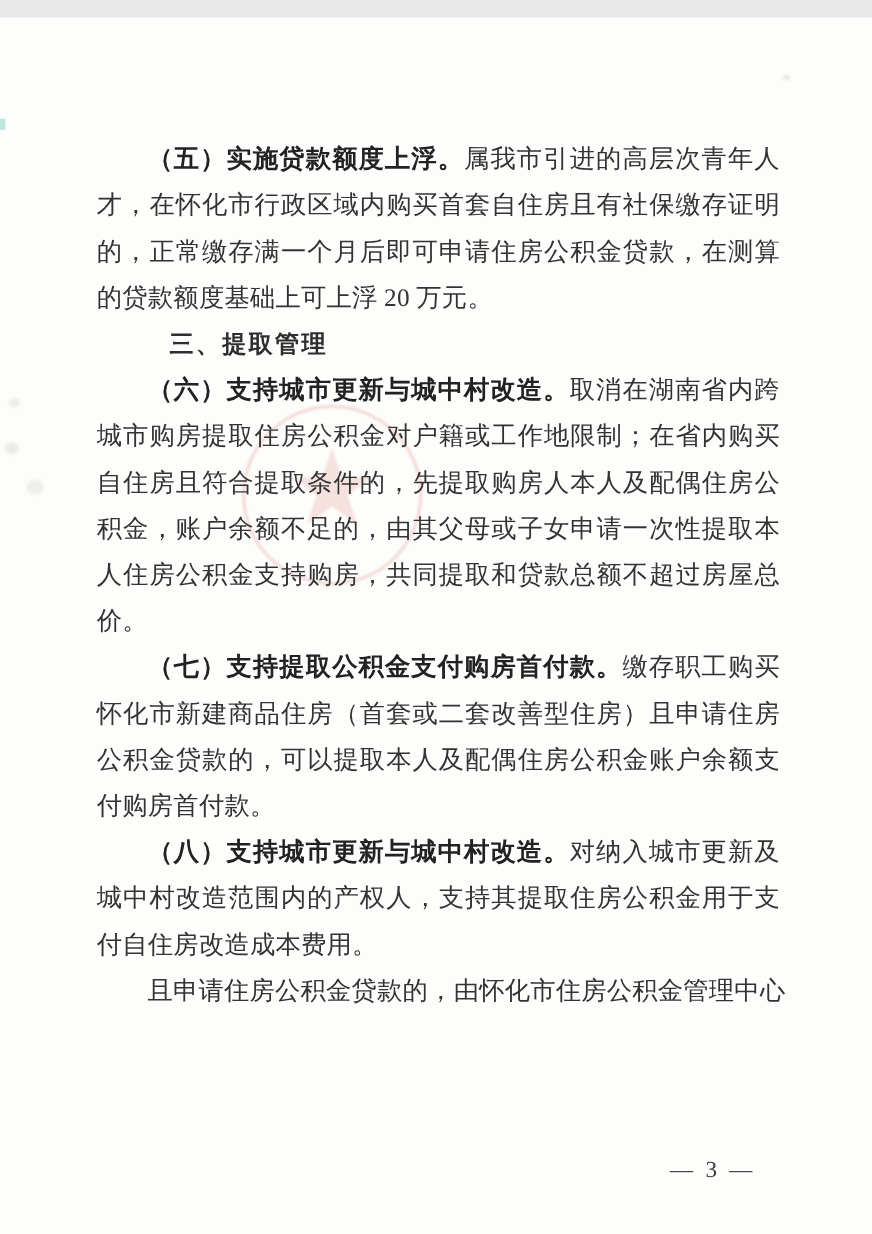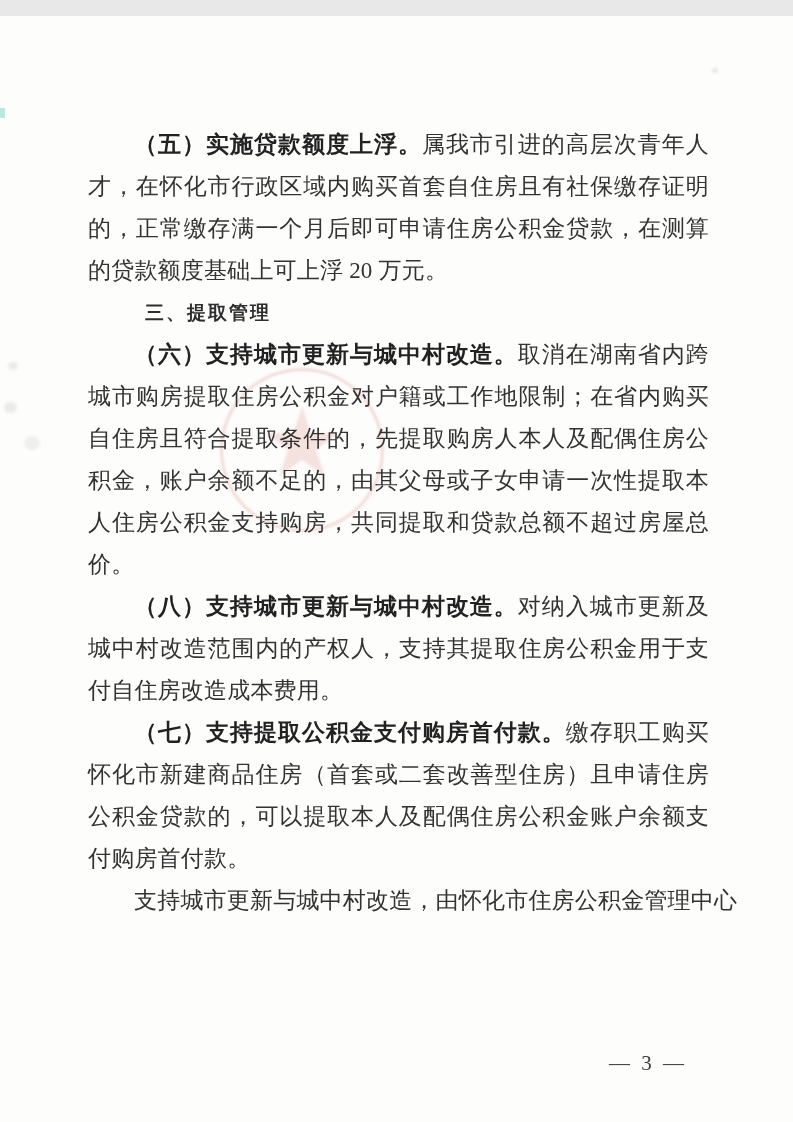--- a/index.html
+++ b/index.html
@@ -33,21 +33,21 @@
     padding: 0;
     text-indent: 2em;
   }
   .doc-body p .lead {
     font-weight: 700;
     color: #222222;
   }
   .doc-body h2 {
     margin: 0;
     padding: 0;
-    font-size: 19px;
+    font-size: 22px;
     line-height: 42px;
     font-weight: 600;
     text-indent: 3em;
     color: #2e2e2e;
     font-family: "Liberation Sans", "DejaVu Sans", sans-serif;
     letter-spacing: 2px;
   }
   .closing-line {
     white-space: nowrap;
   }
@@ -130,23 +130,23 @@
 
   <div class="doc-body">
 
     <p><span class="lead">（五）实施贷款额度上浮。</span><span>属我市引进的高层次青年人才，在怀化市行政区域内购买首套自住房且有社保缴存证明的，正常缴存满一个月后即可申请住房公积金贷款，在测算的贷款额度基础上可上浮 20 万元。</span></p>
 
 
     <h2>三、提取管理</h2>
 
     <p><span class="lead">（六）支持城市更新与城中村改造。</span><span>取消在湖南省内跨城市购房提取住房公积金对户籍或工作地限制；在省内购买自住房且符合提取条件的，先提取购房人本人及配偶住房公积金，账户余额不足的，由其父母或子女申请一次性提取本人住房公积金支持购房，共同提取和贷款总额不超过房屋总价。</span></p>
 
+    <p><span class="lead">（七）支持提取公积金支付购房首付款。</span><span>缴存职工购买怀化市新建商品住房（首套或二套改善型住房）且申请住房公积金贷款的，可以提取本人及配偶住房公积金账户余额支付购房首付款。</span></p>
+
     <p><span class="lead">（八）支持城市更新与城中村改造。</span><span>对纳入城市更新及城中村改造范围内的产权人，支持其提取住房公积金用于支付自住房改造成本费用。</span></p>
 
-    <p><span class="lead">（七）支持提取公积金支付购房首付款。</span><span>缴存职工购买怀化市新建商品住房（首套或二套改善型住房）且申请住房公积金贷款的，可以提取本人及配偶住房公积金账户余额支付购房首付款。</span></p>
-
-    <p class="closing-line"><span>支持城市更新与城中村改造，由怀化市住房公积金管理中心</span></p>
+    <p class="closing-line"><span>且申请住房公积金贷款的，由怀化市住房公积金管理中心</span></p>
 
   </div>
 
   <div class="page-number">— 3 —</div>
 
 </div>
 
 </body></html>

